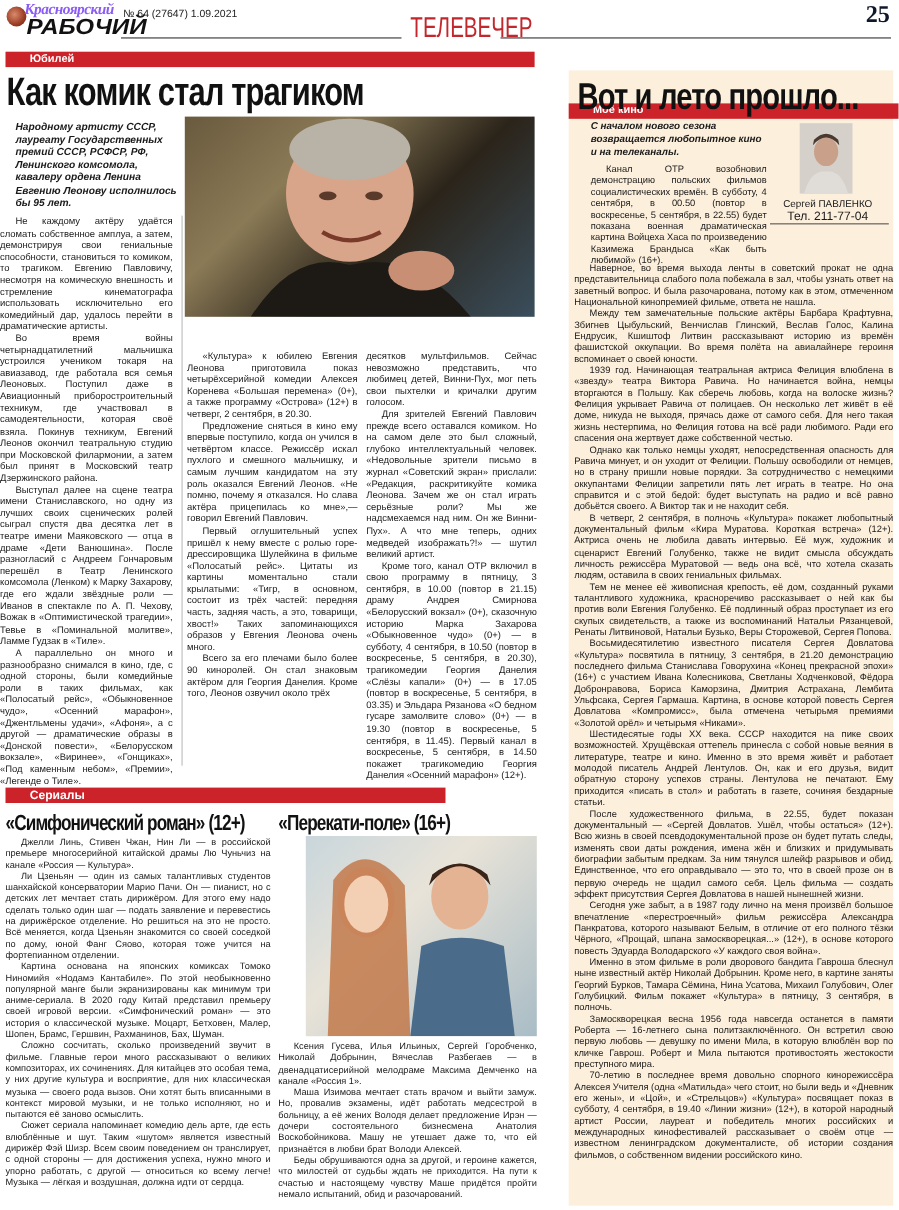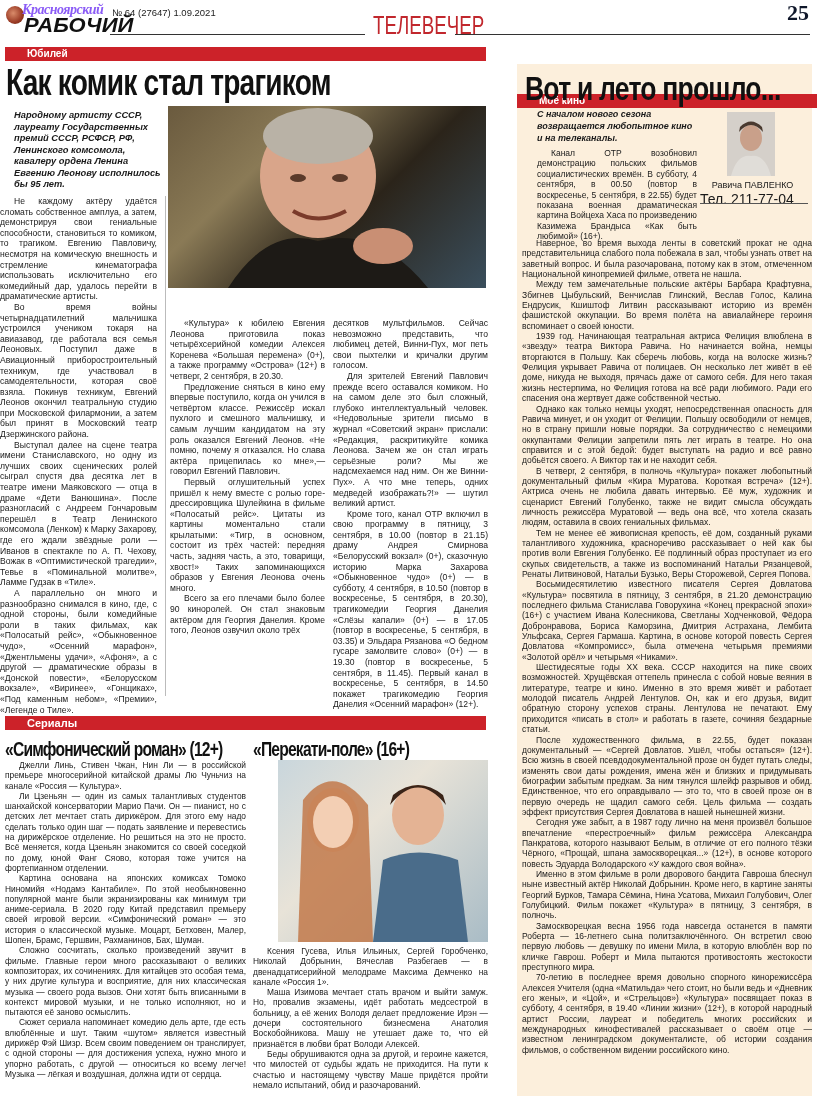--- a/index.html
+++ b/index.html
@@ -15,21 +15,21 @@
   .pagenum{right:8px;top:0px;font-family:"Liberation Serif",serif;font-weight:bold;font-size:22px;color:#0f172a;}
   .redbar{background:#cc2229;color:#fff;font-weight:bold;font-size:10px;height:14px;line-height:14px;padding-left:22px;box-sizing:border-box;}
   .headline{font-family:"Liberation Sans",sans-serif;font-weight:900;color:#111;letter-spacing:-1px;transform:scaleX(0.78);transform-origin:left;white-space:nowrap;}
   .lead{font-style:italic;font-weight:bold;font-size:9.3px;line-height:11.5px;}
   .txt{font-size:8.6px;line-height:10.6px;text-align:justify;}
   .txt p{margin:0;text-indent:14px;}
   .photo{overflow:hidden;}
   .vdiv{width:1px;background:#bbb;}
   .cream{background:#fcefdc;}
   .author-name{font-size:9px;text-align:center;}
-  .author-tel{font-size:14px;text-align:left;}
+  .author-tel{font-size:11px;text-align:center;}
 </style>
 </head>
 <body>
 
 <div class="abs logo-emblem"></div>
 <div class="abs logo-top">Красноярский</div>
 <div class="abs logo-bottom">РАБОЧИЙ</div>
 <div class="abs issue">№ 64 (27647) 1.09.2021</div>
 <div class="abs rule" style="left:110px;top:34px;width:255px;"></div>
 <div class="abs section-head">ТЕЛЕВЕЧЕР</div>
@@ -65,21 +65,21 @@
   <p>Предложение сняться в кино ему впервые поступило, когда он учился в четвёртом классе. Режиссёр искал пухлого и смешного мальчишку, и самым лучшим кандидатом на эту роль оказался Евгений Леонов. «Не помню, почему я отказался. Но слава актёра прицепилась ко мне»,— говорил Евгений Павлович.</p>
   <p>Первый оглушительный успех пришёл к нему вместе с ролью горе-дрессировщика Шулейкина в фильме «Полосатый рейс». Цитаты из картины моментально стали крылатыми: «Тигр, в основном, состоит из трёх частей: передняя часть, задняя часть, а это, товарищи, хвост!» Таких запоминающихся образов у Евгения Леонова очень много.</p>
   <p>Всего за его плечами было более 90 киноролей. Он стал знаковым актёром для Георгия Данелия. Кроме того, Леонов озвучил около трёх</p>
 </div>
 <div class="abs txt" style="left:333px;top:318px;width:155px;">
   <p style="text-indent:0">десятков мультфильмов. Сейчас невозможно представить, что любимец детей, Винни-Пух, мог петь свои пыхтелки и кричалки другим голосом.</p>
   <p>Для зрителей Евгений Павлович прежде всего оставался комиком. Но на самом деле это был сложный, глубоко интеллектуальный человек. «Недовольные зрители письмо в журнал «Советский экран» прислали: «Редакция, раскритикуйте комика Леонова. Зачем же он стал играть серьёзные роли? Мы же надсмехаемся над ним. Он же Винни-Пух». А что мне теперь, одних медведей изображать?!» — шутил великий артист.</p>
   <p>Кроме того, канал ОТР включил в свою программу в пятницу, 3 сентября, в 10.00 (повтор в 21.15) драму Андрея Смирнова «Белорусский вокзал» (0+), сказочную историю Марка Захарова «Обыкновенное чудо» (0+) — в субботу, 4 сентября, в 10.50 (повтор в воскресенье, 5 сентября, в 20.30), трагикомедии Георгия Данелия «Слёзы капали» (0+) — в 17.05 (повтор в воскресенье, 5 сентября, в 03.35) и Эльдара Рязанова «О бедном гусаре замолвите слово» (0+) — в 19.30 (повтор в воскресенье, 5 сентября, в 11.45). Первый канал в воскресенье, 5 сентября, в 14.50 покажет трагикомедию Георгия Данелия «Осенний марафон» (12+).</p>
 </div>
 
-<div class="abs redbar" style="left:5px;top:716px;width:481px;font-size:11px;"><span>Сериалы</span></div>
+<div class="abs redbar" style="left:5px;top:716px;width:400px;font-size:11px;"><span>Сериалы</span></div>
 
 <div class="abs headline" style="left:5px;top:738px;font-size:20px;line-height:22px;">«Симфонический роман» (12+)</div>
 <div class="abs txt" style="left:5px;top:760px;width:241px;font-size:8.4px;line-height:10.3px;">
   <p>Джелли Линь, Стивен Чжан, Нин Ли — в российской премьере многосерийной китайской драмы Лю Чуньчиз на канале «Россия — Культура».</p>
   <p>Ли Цзеньян — один из самых талантливых студентов шанхайской консерватории Марио Пачи. Он — пианист, но с детских лет мечтает стать дирижёром. Для этого ему надо сделать только один шаг — подать заявление и перевестись на дирижёрское отделение. Но решиться на это не просто. Всё меняется, когда Цзеньян знакомится со своей соседкой по дому, юной Фанг Сяово, которая тоже учится на фортепианном отделении.</p>
   <p>Картина основана на японских комиксах Томоко Ниномийя «Нодамэ Кантабиле». По этой необыкновенно популярной манге были экранизированы как минимум три аниме-сериала. В 2020 году Китай представил премьеру своей игровой версии. «Симфонический роман» — это история о классической музыке. Моцарт, Бетховен, Малер, Шопен, Брамс, Гершвин, Рахманинов, Бах, Шуман.</p>
   <p>Сложно сосчитать, сколько произведений звучит в фильме. Главные герои много рассказывают о великих композиторах, их сочинениях. Для китайцев это особая тема, у них другие культура и восприятие, для них классическая музыка — своего рода вызов. Они хотят быть вписанными в контекст мировой музыки, и не только исполняют, но и пытаются её заново осмыслить.</p>
   <p>Сюжет сериала напоминает комедию дель арте, где есть влюблённые и шут. Таким «шутом» является известный дирижёр Фэй Шизр. Всем своим поведением он транслирует, с одной стороны — для достижения успеха, нужно много и упорно работать, с другой — относиться ко всему легче! Музыка — лёгкая и воздушная, должна идти от сердца.</p>
 </div>
 
@@ -105,21 +105,21 @@
 <div class="abs headline" style="left:525px;top:70px;font-size:34px;line-height:36px;">Вот и лето прошло...</div>
 <div class="abs lead" style="left:537px;top:108px;width:160px;font-size:9px;line-height:12px;">С началом нового сезона возвращается любопытное кино и на телеканалы.</div>
 
 <div class="abs photo" style="left:727px;top:112px;width:48px;height:64px;background:#d5d0ca;">
   <svg width="48" height="64" viewBox="0 0 48 64">
     <ellipse cx="24" cy="26" rx="11" ry="13" fill="#c9a08a"></ellipse>
     <path d="M12 20 Q24 6 36 20 L35 15 Q24 4 13 15 Z" fill="#4a3a30"></path>
     <path d="M4 64 Q10 42 24 44 Q38 42 44 64 Z" fill="#e0ddd8"></path>
   </svg>
 </div>
-<div class="abs author-name" style="left:700px;top:180px;width:105px;">Равича ПАВЛЕНКО</div>
+<div class="abs author-name" style="left:700px;top:180px;width:105px;">Сергей ПАВЛЕНКО</div>
 <div class="abs author-tel" style="left:700px;top:191px;width:105px;">Тел. 211-77-04</div>
 <div class="abs rule" style="left:700px;top:203px;width:108px;background:#555;"></div>
 
 <div class="abs txt" style="left:537px;top:148px;width:160px;font-size:8.5px;line-height:10.4px;">
   <p>Канал ОТР возобновил демонстрацию польских фильмов социалистических времён. В субботу, 4 сентября, в 00.50 (повтор в воскресенье, 5 сентября, в 22.55) будет показана военная драматическая картина Войцеха Хаса по произведению Казимежа Брандыса «Как быть любимой» (16+).</p>
 </div>
 
 <div class="abs txt" style="left:522px;top:238px;width:290px;font-size:8.5px;line-height:10.35px;">
   <p>Наверное, во время выхода ленты в советский прокат не одна представительница слабого пола побежала в зал, чтобы узнать ответ на заветный вопрос. И была разочарована, потому как в этом, отмеченном Национальной кинопремией фильме, ответа не нашла.</p>
   <p>Между тем замечательные польские актёры Барбара Крафтувна, Збигнев Цыбульский, Венчислав Глинский, Веслав Голос, Калина Ендрусик, Кшиштоф Литвин рассказывают историю из времён фашистской оккупации. Во время полёта на авиалайнере героиня вспоминает о своей юности.</p>

